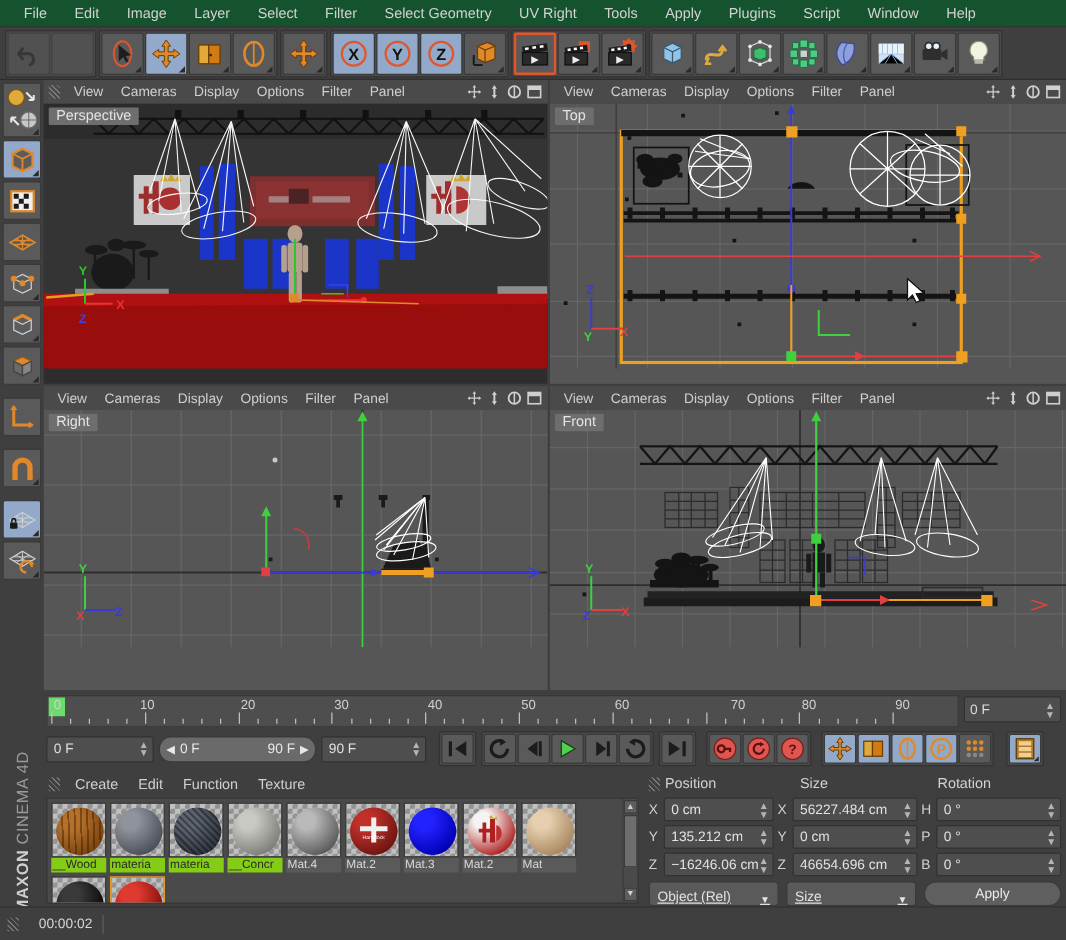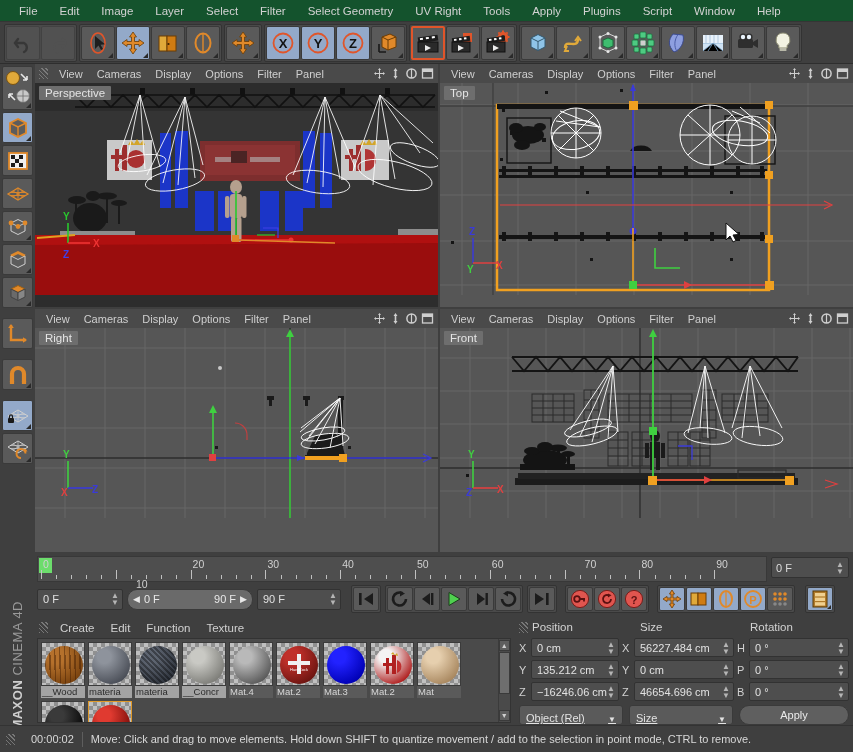--- a/index.html
+++ b/index.html
@@ -179,21 +179,21 @@
     background-size:8px 8px; background-position:0 0,4px 4px;
     border:1px solid #3b3b3b;
   }
   .matcell.selected .matthumb{ border:1px solid #e09a2a; }
   .ball{ position:absolute; left:3px; top:3px; width:38px; height:38px; border-radius:50%;}
   .matname{
     width:44px; font-size:9.5px; text-align:left; padding:0 1px;
     white-space:nowrap; overflow:hidden; color:#d8d8d8;
     background:#5a5a5a; line-height:12px; height:12px;
   }
-  .matname.hl{ background:#a3a3a3; color:#2a2a2a; }
+  .matname.hl{ background:#84cc16; color:#2a2a2a; }
   .matscroll{
     width:14px; background:#4a4a4a; border-left:1px solid #3b3b3b;
     display:flex; flex-direction:column; align-items:center; padding:1px 0;
   }
   .sarrow{ width:11px;height:11px; display:flex;align-items:center;justify-content:center;
            color:#cfcfcf; font-size:7px; background:#5e5e5e; border:1px solid #3a3a3a;}
   .sthumb{ width:11px; flex:0 0 42px; background:#6e6e6e; border:1px solid #3a3a3a; margin:1px 0;}
 
   .coordpanel{
     position:absolute; left:515px; top:618px; right:0; bottom:27px;
@@ -1112,21 +1112,21 @@
 
 <div class="tlarea">
   <div class="tlruler" id="tlruler">
     <div class="tlgreen"></div>
   <div class="tlnum" style="left: 5px;">0</div>
       <div class="tltick" style="left: 3px; height: 9px;"></div>
       <div class="tltick" style="left: 18.1111px; height: 4px;"></div>
       <div class="tltick" style="left: 33.2222px; height: 4px;"></div>
       <div class="tltick" style="left: 48.3333px; height: 4px;"></div>
       <div class="tltick" style="left: 63.4444px; height: 4px;"></div>
-      <div class="tlnum" style="left: 98px; margin-top: 20px;">10</div>
+      <div class="tlnum" style="left: 74px;">10</div>
       <div class="tltick" style="left: 77.8px; height: 9px;"></div>
       <div class="tltick" style="left: 92.9111px; height: 4px;"></div>
       <div class="tltick" style="left: 108.022px; height: 4px;"></div>
       <div class="tltick" style="left: 123.133px; height: 4px;"></div>
       <div class="tltick" style="left: 138.244px; height: 4px;"></div>
       <div class="tlnum" style="left: 154.6px;">20</div>
       <div class="tltick" style="left: 152.6px; height: 9px;"></div>
       <div class="tltick" style="left: 167.711px; height: 4px;"></div>
       <div class="tltick" style="left: 182.822px; height: 4px;"></div>
       <div class="tltick" style="left: 197.933px; height: 4px;"></div>
@@ -1492,14 +1492,13 @@
         </div>
         <div class="capply">Apply</div>
       </div>
     </div>
 </div>
 
 <div class="statusbar">
   <div class="grip"></div>
   <div class="sttime">00:00:02</div>
   <div class="stsep"></div>
-  <div class="stmsg">Move: Click and drag to move elements. Hold down SHIFT to quantize movement / add to the selection in point mode, CTRL to remove.</div>
 </div>
 
 </body></html>

